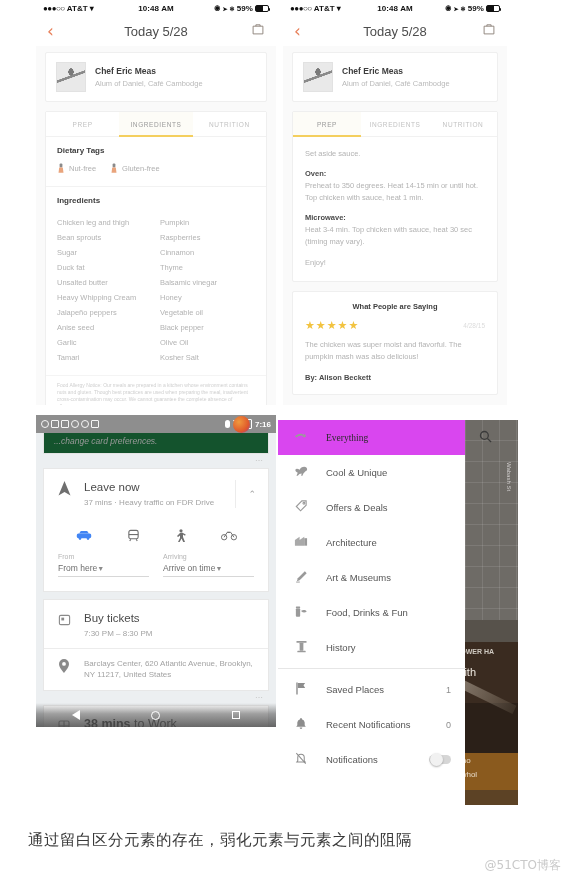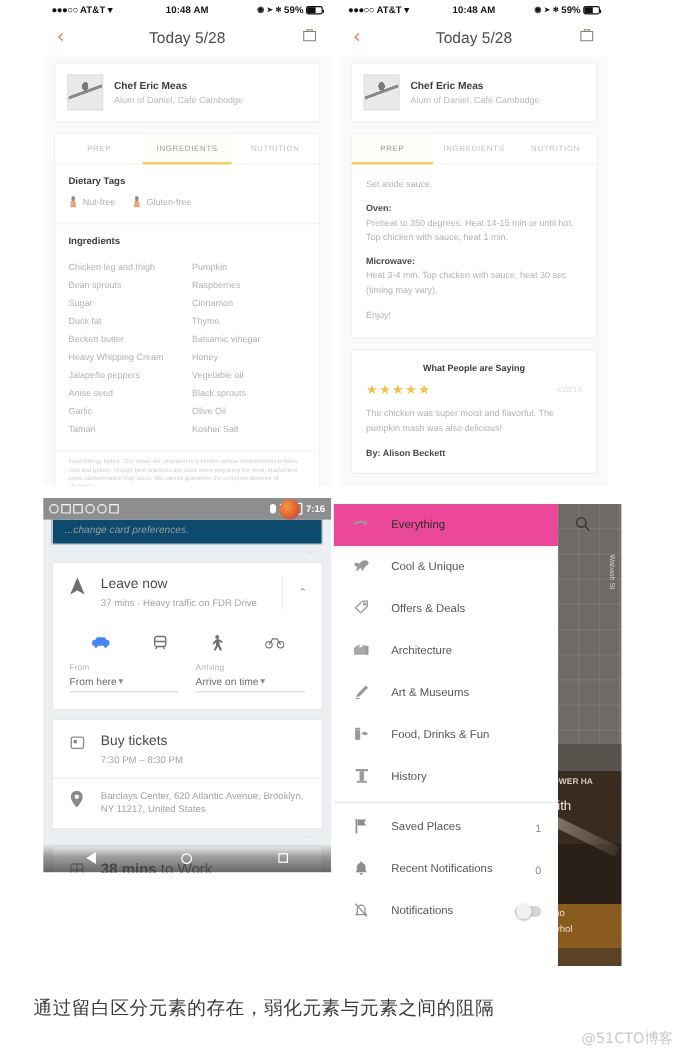--- a/index.html
+++ b/index.html
@@ -154,21 +154,21 @@
   .mic-b { width: 5px; height: 8px; border-radius: 3px; background: #fff; }
   .batt2 { width: 6px; height: 10px; border: 1.2px solid #fff; border-radius: 1px; }
   .avatar-circ {
     position: absolute; right: 26px; top: 1px;
     width: 17px; height: 17px; border-radius: 50%;
     background: radial-gradient(circle at 35% 35%, #f09a3e, #e05a2b 60%, #8e2fa8 110%);
     z-index: 6;
   }
 
   .maps-note {
-    background: #0c4a6e; border: 1px solid #e3e3e3; border-top: none;
+    background: #14532d; border: 1px solid #e3e3e3; border-top: none;
     margin: 0 7px; padding: 3px 10px 7px;
     font-size: 8.5px; color: #9a9a9a; font-style: italic;
   }
   .dots-h { text-align: right; color: #c4c4c4; font-size: 8px; letter-spacing: 1px; padding: 2px 12px 3px; }
 
   .mcard {
     background: #fff; margin: 0 7px; border: 1px solid #e7e7e7;
   }
   .mrow { display: flex; align-items: flex-start; padding: 11px 12px; gap: 12px; }
   .mrow .m-ico { width: 16px; flex: 0 0 16px; text-align: center; padding-top: 1px; }
@@ -206,21 +206,21 @@
   .nb-cir { width: 9px; height: 9px; border: 1.4px solid #fff; border-radius: 50%; }
   .nb-sq { width: 8px; height: 8px; border: 1.4px solid #fff; }
 
   
   .drawer-panel { background: #fff; }
   .dr-list { background: #fff; }
   .dr-item {
     display: flex; align-items: center;
     height: 35px; padding: 0 14px; gap: 16px;
   }
-  .dr-item.sel { background: #ec4899; }
+  .dr-item.sel { background: #d946ef; font-family: Liberation Serif, serif; }
   .dr-ico { width: 18px; flex: 0 0 18px; text-align: center; color: #8d8d8d; font-size: 13px; }
   .dr-lab { font-size: 9.5px; color: #555; flex: 1; }
   .dr-item.sel .dr-lab { color: #2b2b2b; }
   .dr-count { font-size: 9px; color: #8d8d8d; }
   .dr-sep { height: 1px; background: #e6e6e6; margin: 3px 0; }
 
   .toggle {
     width: 22px; height: 9px; border-radius: 5px; background: #d6d6d6;
     position: relative;
   }
@@ -360,28 +360,28 @@
           <div class="sec-title">Ingredients</div>
           <div class="ing-grid">
             <div class="ing">Chicken leg and thigh</div>
             <div class="ing">Pumpkin</div>
             <div class="ing">Bean sprouts</div>
             <div class="ing">Raspberries</div>
             <div class="ing">Sugar</div>
             <div class="ing">Cinnamon</div>
             <div class="ing">Duck fat</div>
             <div class="ing">Thyme</div>
-            <div class="ing">Beckett butter</div>
+            <div class="ing">Unsalted butter</div>
             <div class="ing">Balsamic vinegar</div>
             <div class="ing">Heavy Whipping Cream</div>
             <div class="ing">Honey</div>
             <div class="ing">Jalapeño peppers</div>
             <div class="ing">Vegetable oil</div>
             <div class="ing">Anise seed</div>
-            <div class="ing">Black sprouts</div>
+            <div class="ing">Black pepper</div>
             <div class="ing">Garlic</div>
             <div class="ing">Olive Oil</div>
             <div class="ing">Tamari</div>
             <div class="ing">Kosher Salt</div>
           </div>
         </div>
 
         <div class="allergy">Food Allergy Notice: Our meals are prepared in a kitchen whose environment contains nuts and gluten. Though best practices are used when preparing the meal, inadvertent cross-contamination may occur. We cannot guarantee the complete absence of allergens.</div>
       </div>
 

